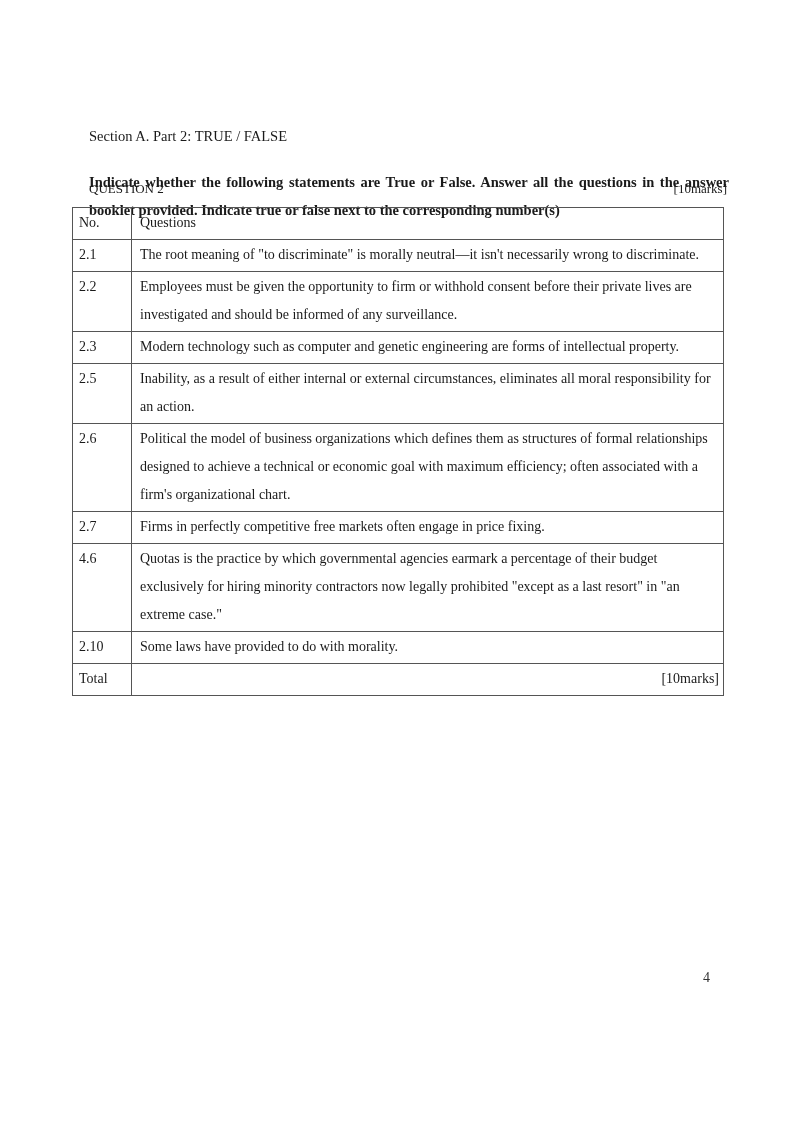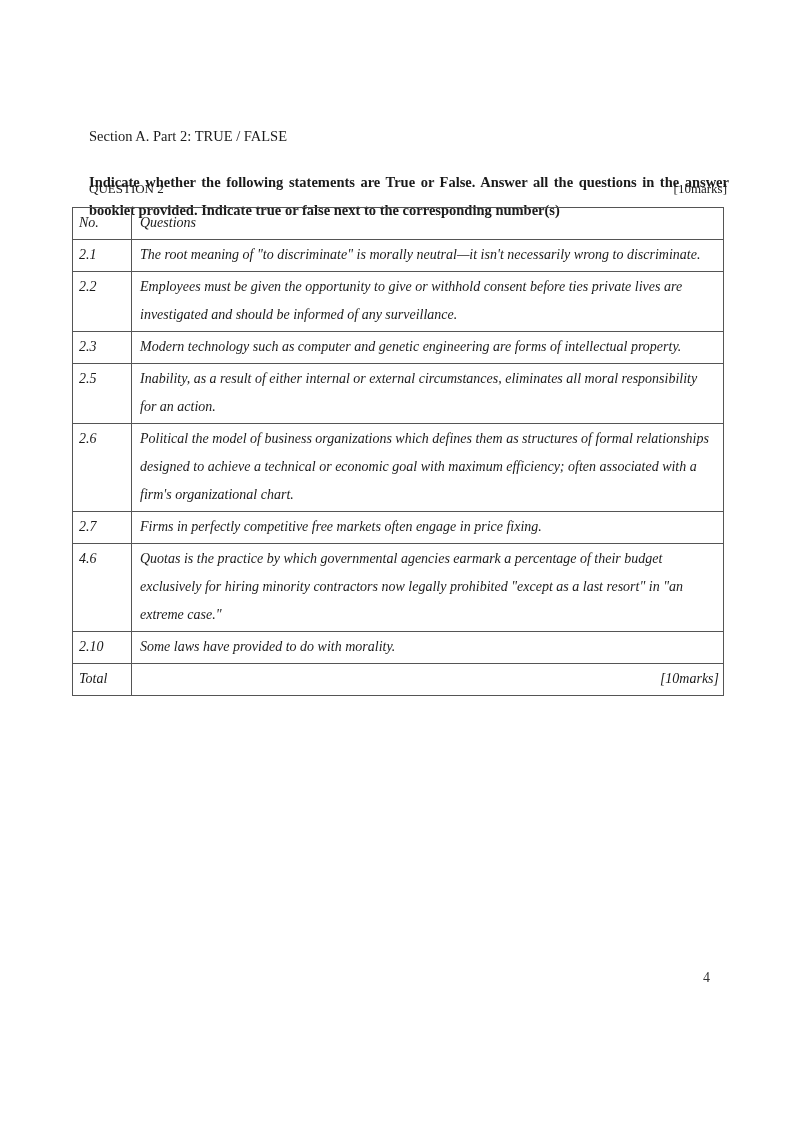--- a/index.html
+++ b/index.html
@@ -21,21 +21,20 @@
     font-size: 13px; display: flex; justify-content: space-between;
   }
   table.q-table {
     position: absolute; left: 72px; top: 207px; width: 652px;
     border-collapse: collapse; font-size: 14px;
   }
   table.q-table td {
     border: 1px solid #555;
     vertical-align: top; padding: 1px 8px 2px 8px;
     line-height: 28px;
-    font-style: italic;
   }
   table.q-table td.no { width: 44px; padding-left: 6px; }
   table.q-table td.total-marks { text-align: right; padding-right: 4px; }
   .page-number {
     position: absolute; left: 703px; top: 970px; font-size: 14px; color: #333;
   }
 </style>
 </head>
 <body>
 
@@ -51,21 +50,21 @@
     <tr>
       <td class="no">No.</td>
       <td>Questions</td>
     </tr>
     <tr>
       <td class="no">2.1</td>
       <td>The root meaning of "to discriminate" is morally neutral—it isn't necessarily wrong to discriminate.</td>
     </tr>
     <tr>
       <td class="no">2.2</td>
-      <td>Employees must be given the opportunity to give or withhold consent before ties private lives are investigated and should be informed of any surveillance.</td>
+      <td>Employees must be given the opportunity to firm or withhold consent before their private lives are investigated and should be informed of any surveillance.</td>
     </tr>
     <tr>
       <td class="no">2.3</td>
       <td>Modern technology such as computer and genetic engineering are forms of intellectual property.</td>
     </tr>
     <tr>
       <td class="no">2.5</td>
       <td>Inability, as a result of either internal or external circumstances, eliminates all moral responsibility for an action.</td>
     </tr>
     <tr>

